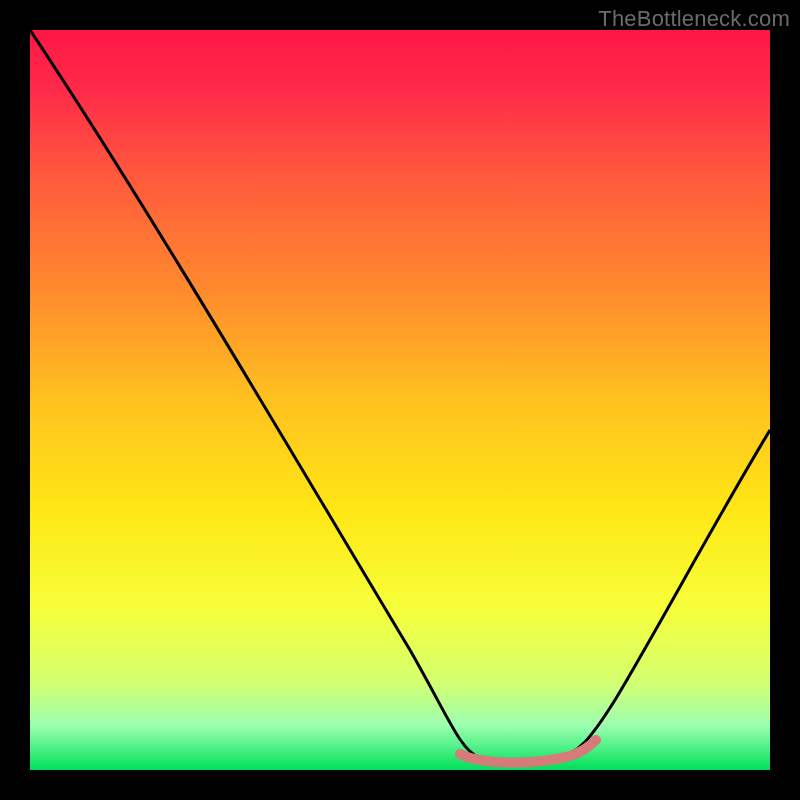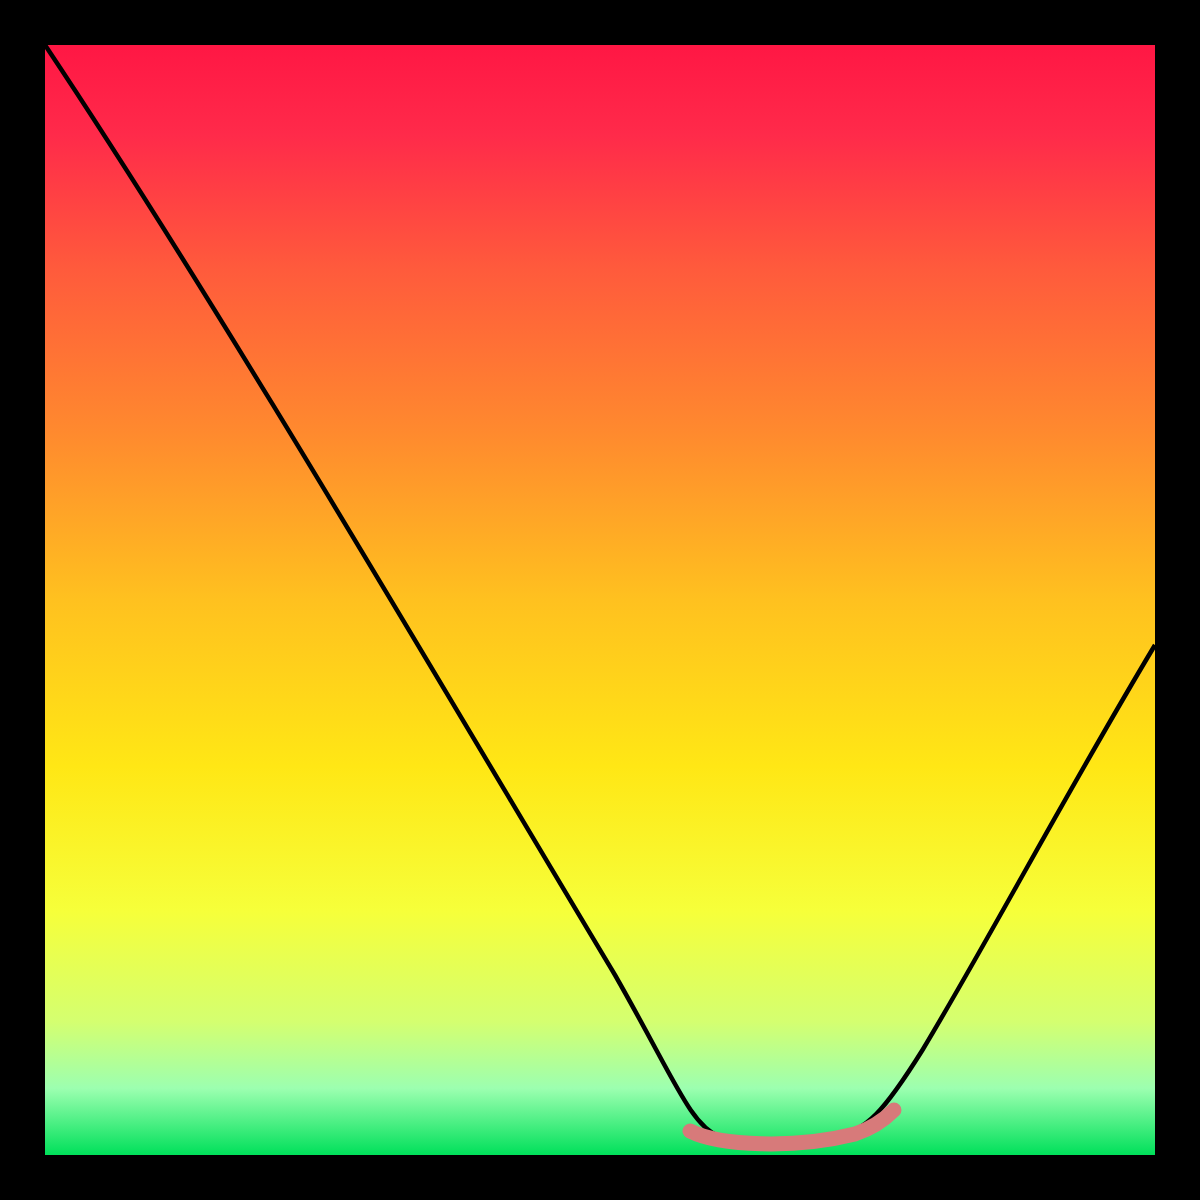--- a/index.html
+++ b/index.html
@@ -78,14 +78,15 @@
                C 548 724, 560 710, 585 670
                C 630 595, 680 500, 740 400" fill="none" stroke="#000000" stroke-width="3"></path>
 
       <path d="M 430 724
                C 450 734, 500 736, 540 726
                C 552 722, 560 716, 566 710" fill="none" stroke="#d77a7a" stroke-width="10" stroke-linecap="round"></path>
     </svg>
 
   </div>
 
+  <div class="watermark">TheBottleneck.com</div>
 
 </div>
 
 </body></html>

